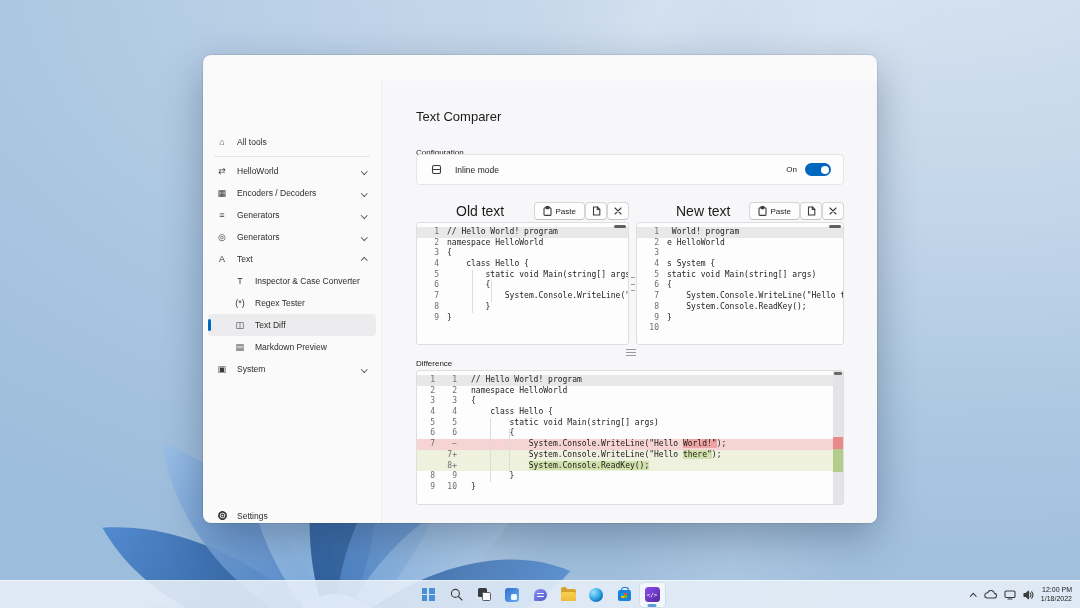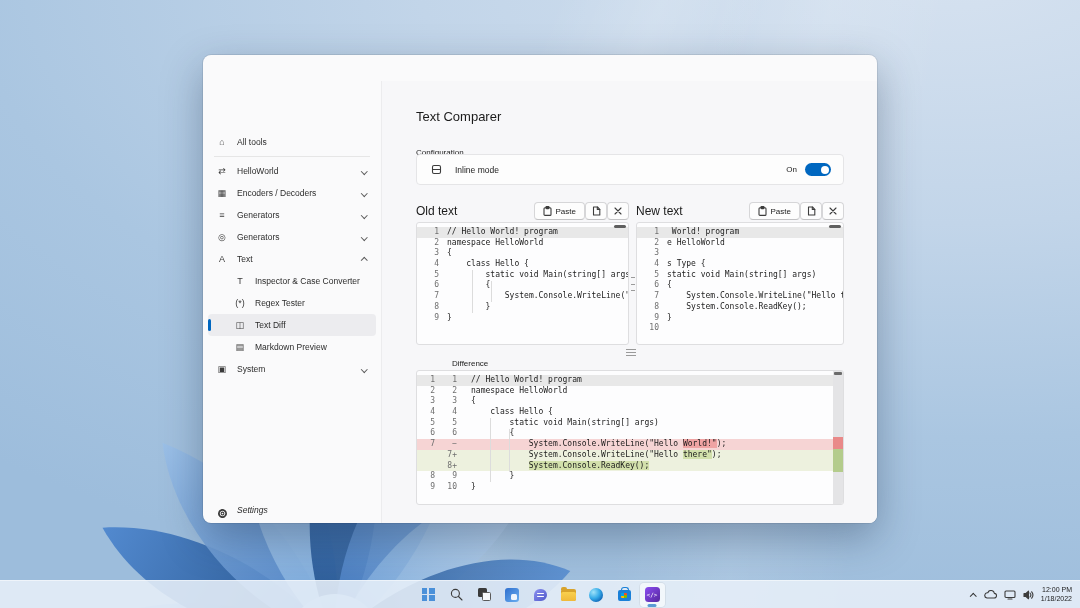--- a/index.html
+++ b/index.html
@@ -44,42 +44,42 @@
   .side-item .ico { width:12px; margin-left:8px; margin-right:9px; font-size:9px; color:#3a3a3a; text-align:center; flex:none; }
   .side-item.sub .ico { margin-left:26px; }
   .side-item .lbl { font-size:8.5px; white-space:nowrap; }
   .side-item .chev { position:absolute; right:10px; }
   .side-item.selected { background:#ececef; }
   .side-item.selected::before { content:""; position:absolute; left:0; top:5px; width:3px; height:12px; border-radius:2px; background:#0067c0; }
   .side-divider { height:1px; background:#e6e6e6; margin:3px 6px; }
   .chevron { display:inline-block; width:4.5px; height:4.5px; border-right:1.2px solid #5a5a5a; border-bottom:1.2px solid #5a5a5a; }
   .chevron.down { transform:rotate(45deg); }
   .chevron.up { transform:rotate(-135deg) translate(-1px,-1px); }
-  .settings-row { position:absolute; left:5px; right:5px; top:424px; height:22px; display:flex; align-items:flex-start; border-radius:4px;font-style:italic; }
+  .settings-row { position:absolute; left:5px; right:5px; top:424px; height:22px; display:flex; align-items:center; border-radius:4px; }
   .settings-row .ico { width:12px; margin-left:8px; margin-right:9px; text-align:center; }
   .settings-row .lbl { font-size:8.5px; color:#2c2c2c; }
 
   
   .content { position:absolute; left:178px; top:26px; right:0; bottom:0; background:#f7f7f9; border-left:1px solid #ececee; }
   .page-title { position:absolute; left:34px; top:28px; font-size:13px; color:#1b1b1b; }
   .section-label { position:absolute; font-size:8px; color:#1b1b1b; }
   .cfg-label { left:34px; top:67px; }
   .config-card { position:absolute; left:34px; top:73px; width:428px; height:31px; background:#fdfdfd;
       border:1px solid #e5e5e7; border-radius:4px; display:flex; align-items:center; }
   .config-card .ico { margin-left:14px; margin-right:13px; }
   .config-card .lbl { font-size:8.5px; color:#1b1b1b; }
   .config-card .right { margin-left:auto; display:flex; align-items:center; margin-right:12px; gap:8px; }
   .config-card .state { font-size:8px; color:#1b1b1b; }
   .toggle { width:26px; height:13px; border-radius:7px; background:#0067c0; position:relative; }
   .toggle .knob { position:absolute; right:2.5px; top:2.5px; width:8px; height:8px; border-radius:50%; background:#fff; }
 
   .panel-head { position:absolute; top:120px; height:20px; display:flex; align-items:center; }
   .panel-head.old { left:34px; width:213px; }
   .panel-head.new { left:254px; width:208px; }
-  .panel-head .lbl { font-size:12px; color:#1b1b1b; }
+  .panel-head .lbl { font-size:14px; color:#1b1b1b;margin-left:40px; }
   .panel-head .btns { margin-left:auto; display:flex; }
   .btn { height:18px; background:#fdfdfd; border:1px solid #d6d6d8; border-bottom-color:#c2c2c4; border-radius:4px;
       display:flex; align-items:center; justify-content:center; font-size:8px; color:#1b1b1b; }
   .btn.paste { padding:0 8px; gap:4px; }
   .btn.sq { width:22px; }
 
   .editor { position:absolute; top:141px; height:123px; background:#fdfdfe; border:1px solid #dedee0; border-radius:3px; overflow:hidden; }
   .editor.old { left:34px; width:213px; }
   .editor.new { left:254px; width:208px; }
   .code-area { position:absolute; inset:0; padding-top:4px; font-family:"DejaVu Sans Mono",monospace; font-size:8px; line-height:10.7px; }
@@ -88,21 +88,21 @@
   .code-row .ct { color:#1c1c1c; }
   .code-row.current { background:#e8e8e8; }
   .vthumb { position:absolute; top:2px; right:2px; width:12px; height:3px; background:#5f5f5f; border-radius:2px; }
   .guide { position:absolute; width:1px; background:#dcdcdc; }
 
   .grip-v { position:absolute; left:247.5px; top:196px; width:6px; height:14px; display:flex; flex-direction:column; justify-content:space-between; align-items:center; }
   .grip-v i, .grip-h i { display:block; width:4px; height:1px; background:#9a9a9a; }
   .grip-h { position:absolute; left:244px; top:268px; width:12px; height:7px; display:flex; flex-direction:column; justify-content:space-between; }
   .grip-h i { width:10px; }
 
-  .diff-label { left:34px; top:278px;margin-left:36px; }
+  .diff-label { left:34px; top:278px; }
   .diff-card { position:absolute; left:34px; top:289px; width:428px; height:135px; background:#fdfdfe;
       border:1px solid #dedee0; border-radius:3px; overflow:hidden; }
   .diff-area { position:absolute; left:0; top:0; right:10px; bottom:0; padding-top:4px;
       font-family:"DejaVu Sans Mono",monospace; font-size:8px; line-height:10.7px; }
   .diff-row { display:flex; height:10.7px; white-space:pre; }
   .diff-row .ln1 { width:22px; flex:none; text-align:right; padding-right:4px; color:#6f6f6f; }
   .diff-row .ln2 { width:22px; flex:none; text-align:right; padding-right:4px; color:#6f6f6f; }
   .diff-row .ct { color:#1c1c1c; padding-left:10px; }
   .diff-row.current { background:#e8e8e8; }
   .diff-row.removed { background:#f6d4d4; }
@@ -349,21 +349,21 @@
         </div>
       <div class="guide" style="left:55px; top:47px; height:43px;"></div>
       <div class="guide" style="left:74px; top:58px; height:21px;"></div>
       <div class="vthumb"></div>
     </div>
     <div class="editor new">
       <div class="code-area" id="new-code">
           <div class="code-row current"><span class="ln">1</span><span class="ct"> World! program</span></div>
           <div class="code-row"><span class="ln">2</span><span class="ct">e HelloWorld</span></div>
           <div class="code-row"><span class="ln">3</span><span class="ct"></span></div>
-          <div class="code-row"><span class="ln">4</span><span class="ct">s Type {</span></div>
+          <div class="code-row"><span class="ln">4</span><span class="ct">s System {</span></div>
           <div class="code-row"><span class="ln">5</span><span class="ct">static void Main(string[] args)</span></div>
           <div class="code-row"><span class="ln">6</span><span class="ct">{</span></div>
           <div class="code-row"><span class="ln">7</span><span class="ct">    System.Console.WriteLine("Hello there");</span></div>
           <div class="code-row"><span class="ln">8</span><span class="ct">    System.Console.ReadKey();</span></div>
           <div class="code-row"><span class="ln">9</span><span class="ct">}</span></div>
           <div class="code-row"><span class="ln">10</span><span class="ct"></span></div>
         </div>
       <div class="vthumb"></div>
     </div>
 

